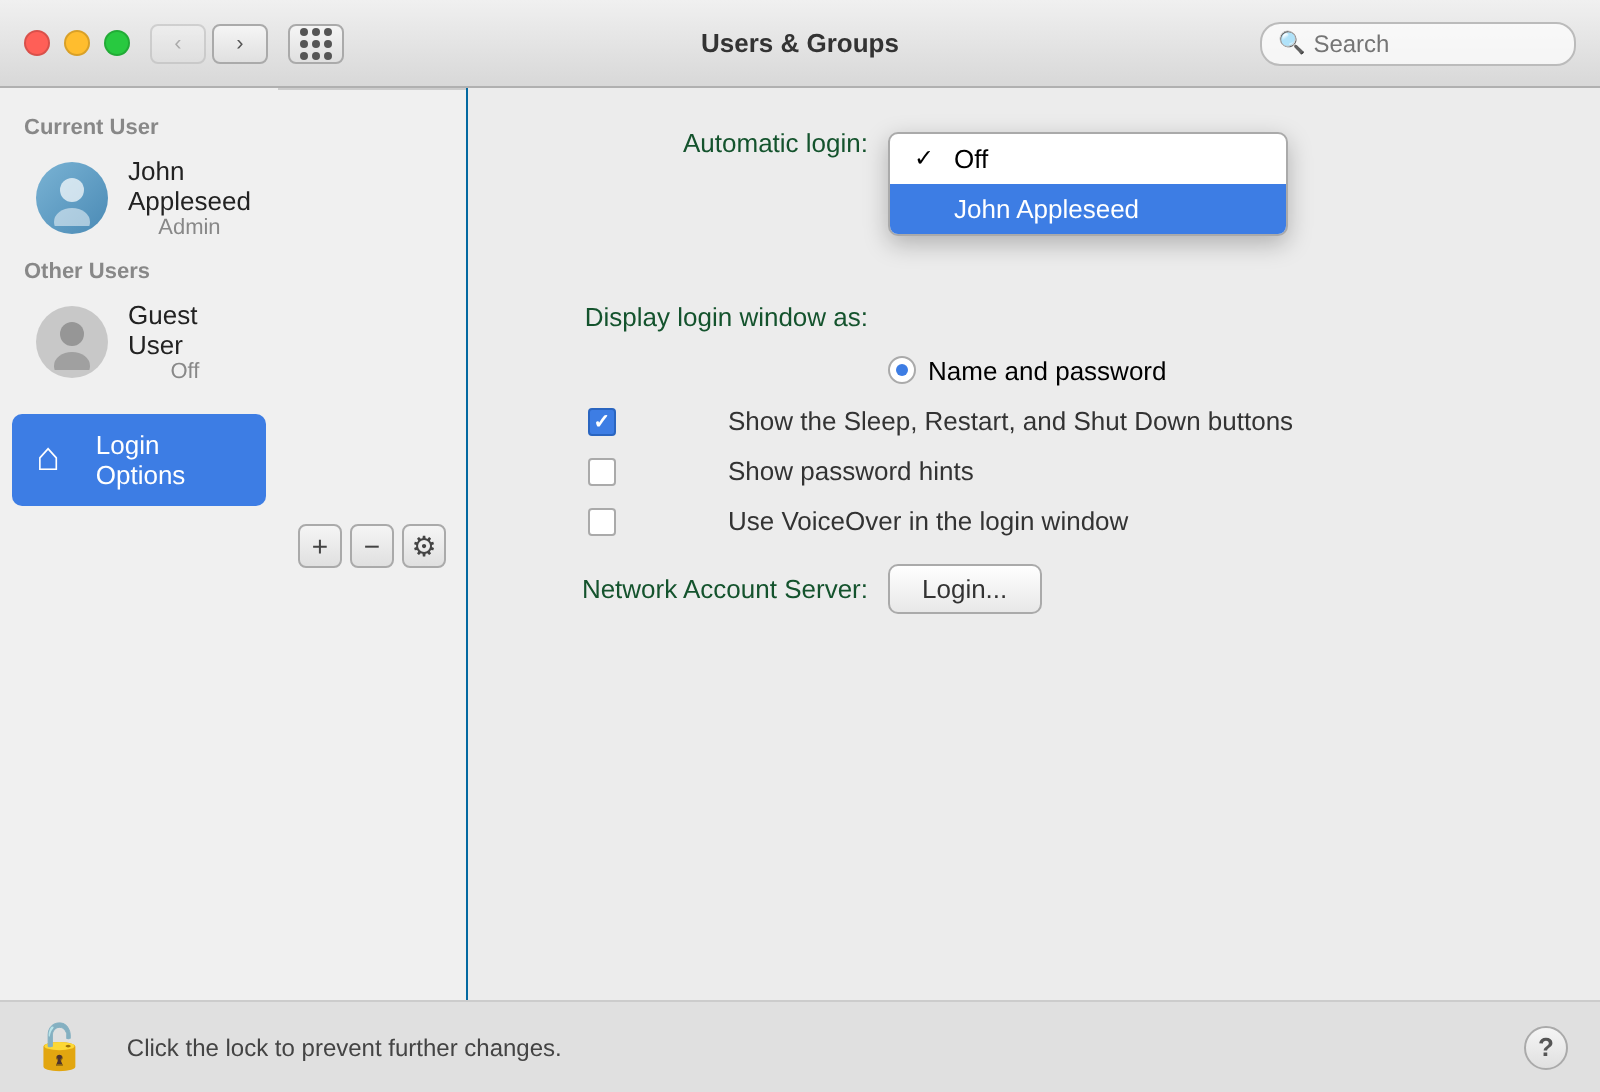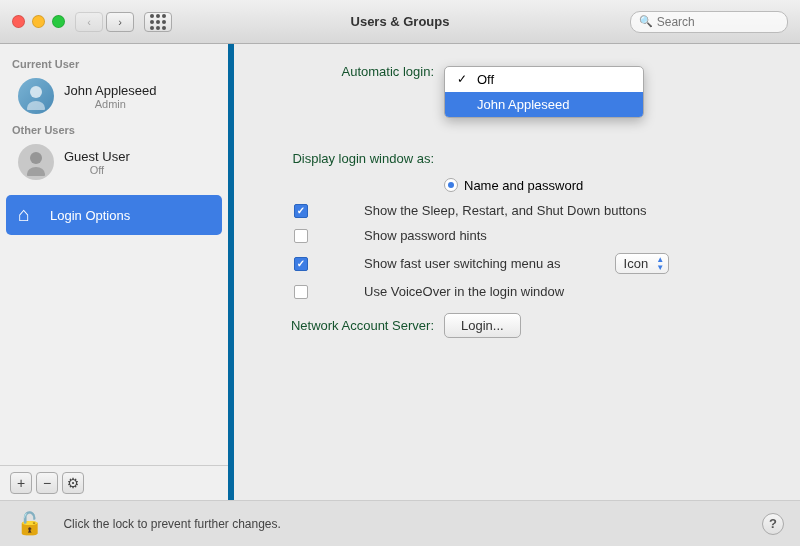--- a/index.html
+++ b/index.html
@@ -107,23 +107,23 @@
     .main-content {
       display: flex;
       height: calc(546px - 44px - 46px);
       background: #ececec;
     }
 
     
     .sidebar {
       width: 234px;
       background: #f0f0f0;
-      border-right: 6px solid #0369a1;
-      display: flex;
-      flex-direction: column;
+      border-right: 1px solid #0369a1;
+      display: flex;
+      flex-direction: row;
       height: 100%;
     }
     .sidebar-content {
       flex: 1;
       overflow-y: auto;
       padding: 10px 0;
     }
     .section-label {
       font-size: 11px;
       color: #888;
@@ -541,28 +541,20 @@
 
     <div class="checkbox-row">
       <div class="checkbox checked"></div>
       <span class="checkbox-label">Show the Sleep, Restart, and Shut Down buttons</span>
     </div>
     <div class="checkbox-row">
       <div class="checkbox"></div>
       <span class="checkbox-label">Show password hints</span>
     </div>
     <div class="checkbox-row">
-      <div class="checkbox checked"></div>
-      <span class="checkbox-label">Show fast user switching menu as</span>
-      <div class="inline-select">
-        <span>Icon</span>
-        <span class="inline-select-arrows">▲<br>▼</span>
-      </div>
-    </div>
-    <div class="checkbox-row">
       <div class="checkbox"></div>
       <span class="checkbox-label">Use VoiceOver in the login window</span>
     </div>
 
     <div class="network-row">
       <span class="setting-label">Network Account Server:</span>
       <button class="join-btn">Login...</button>
     </div>
   </div>
 </div>

